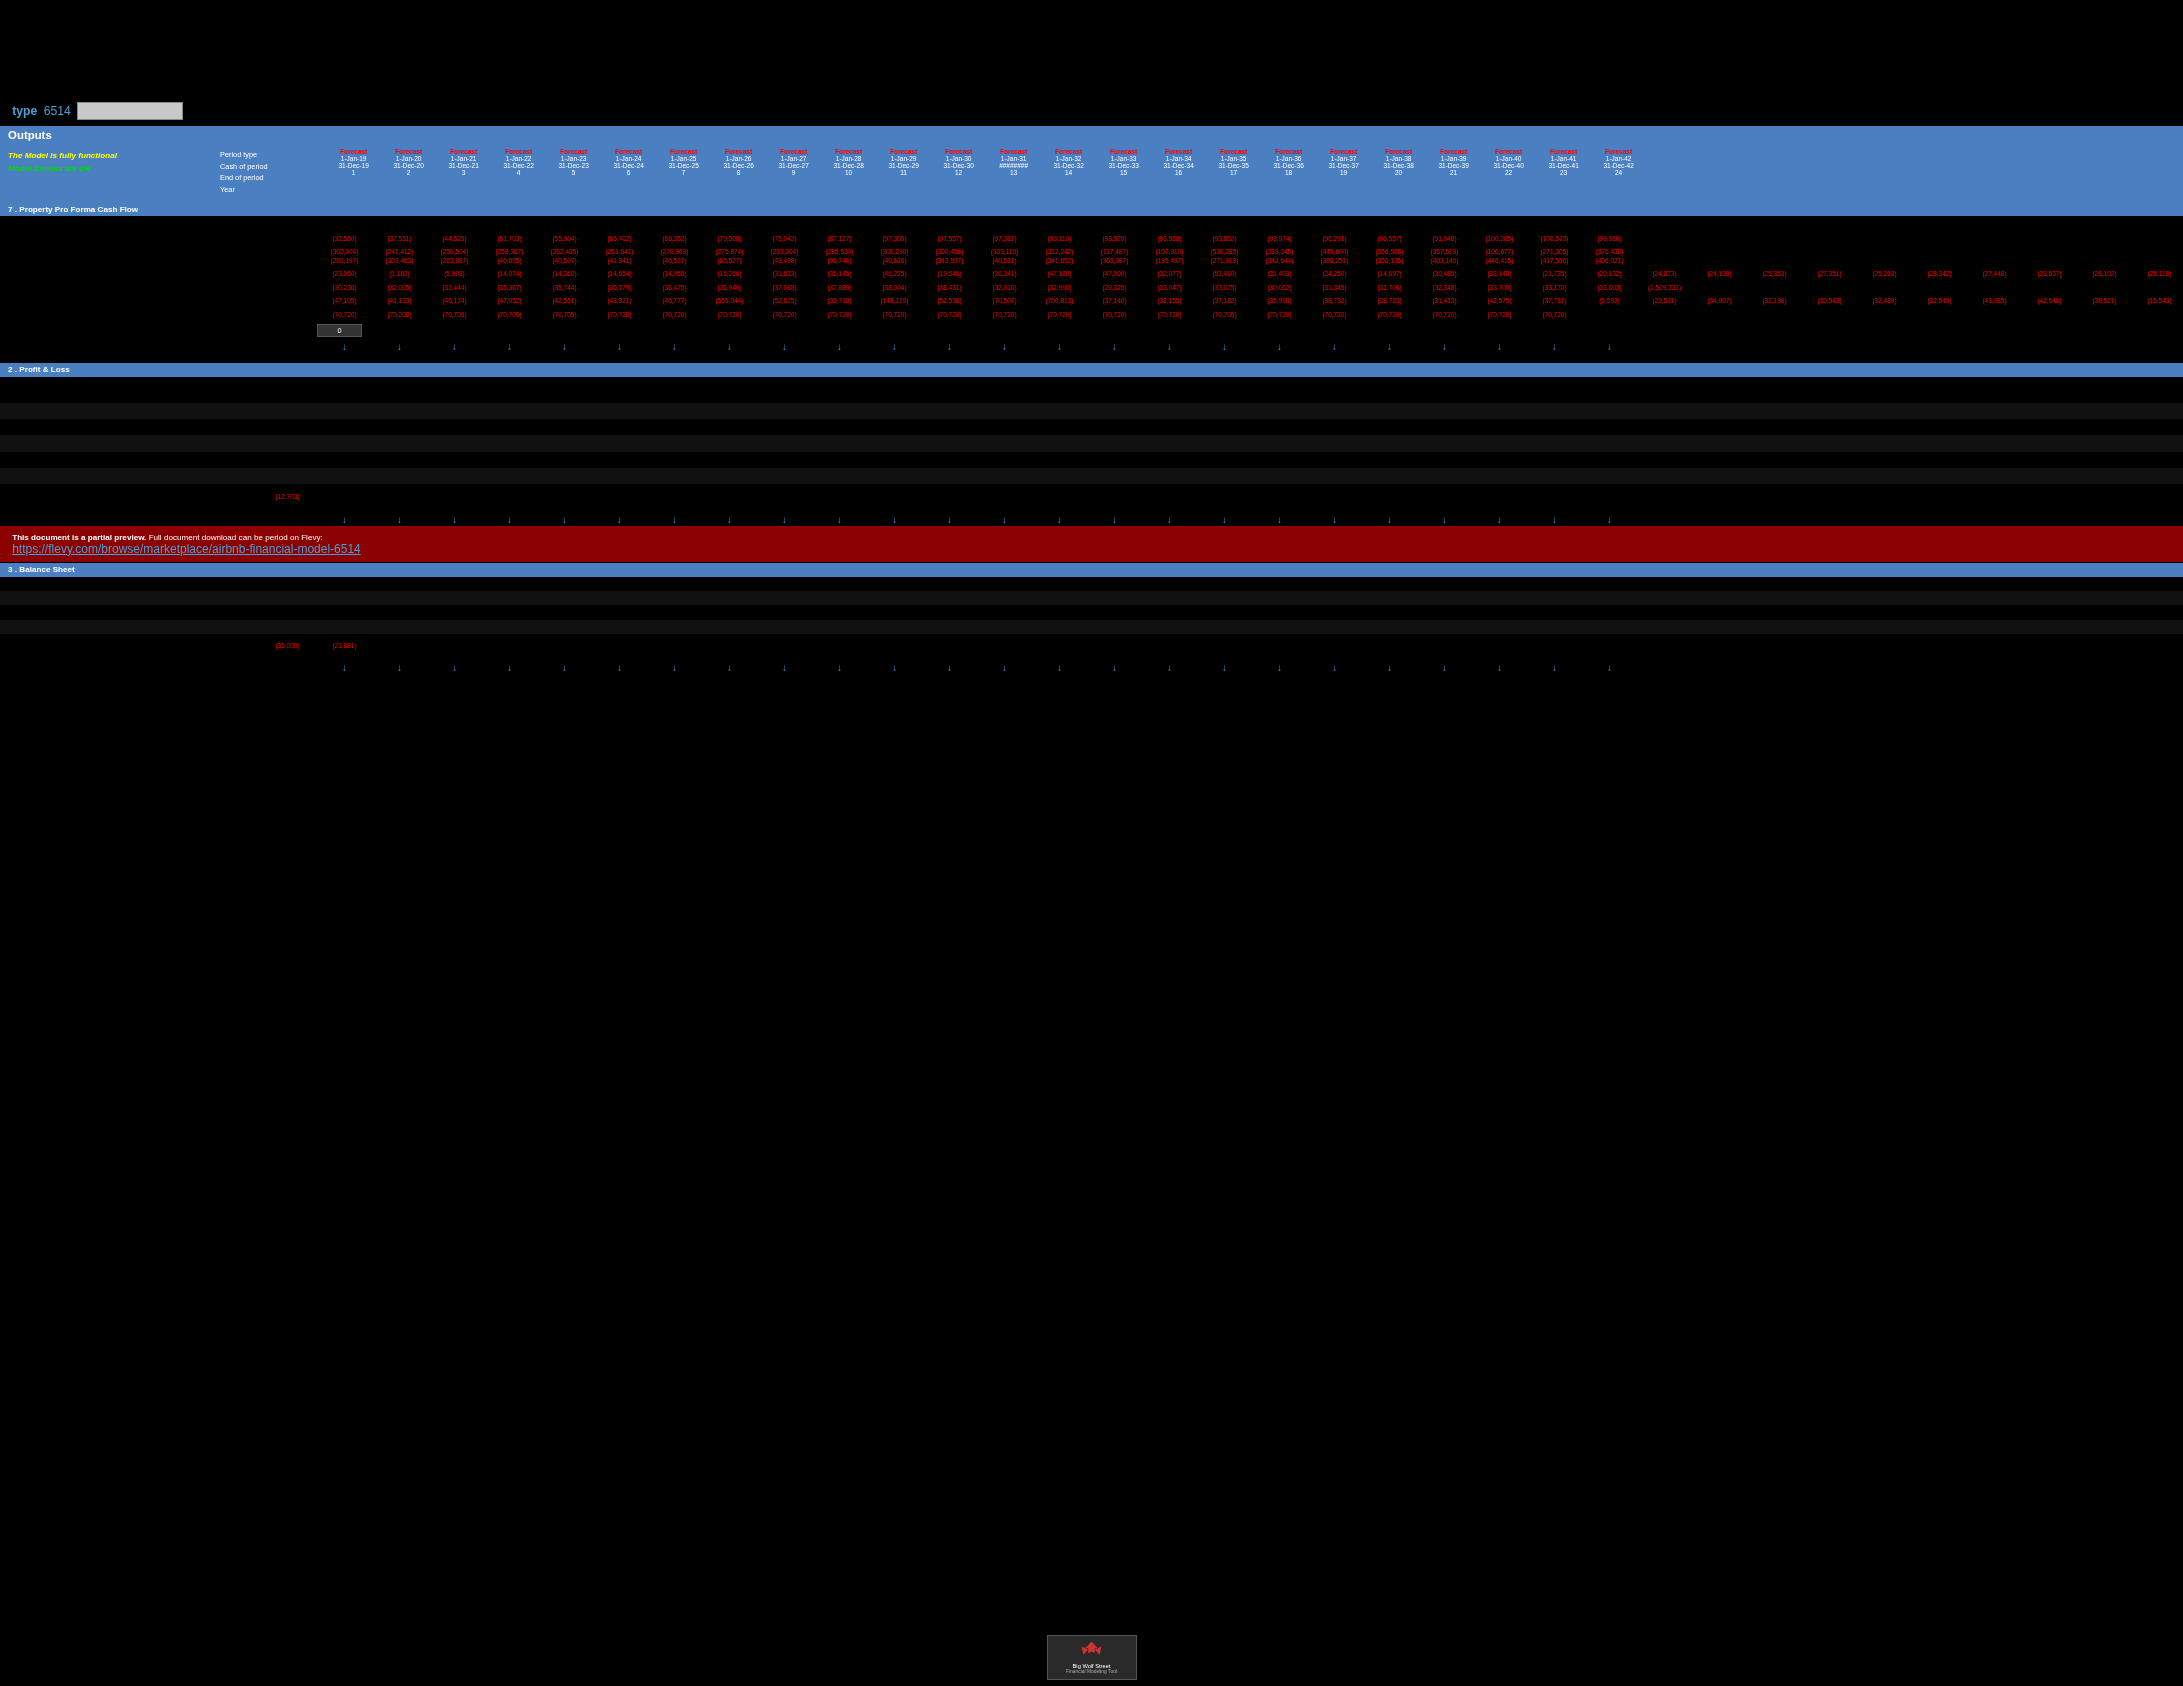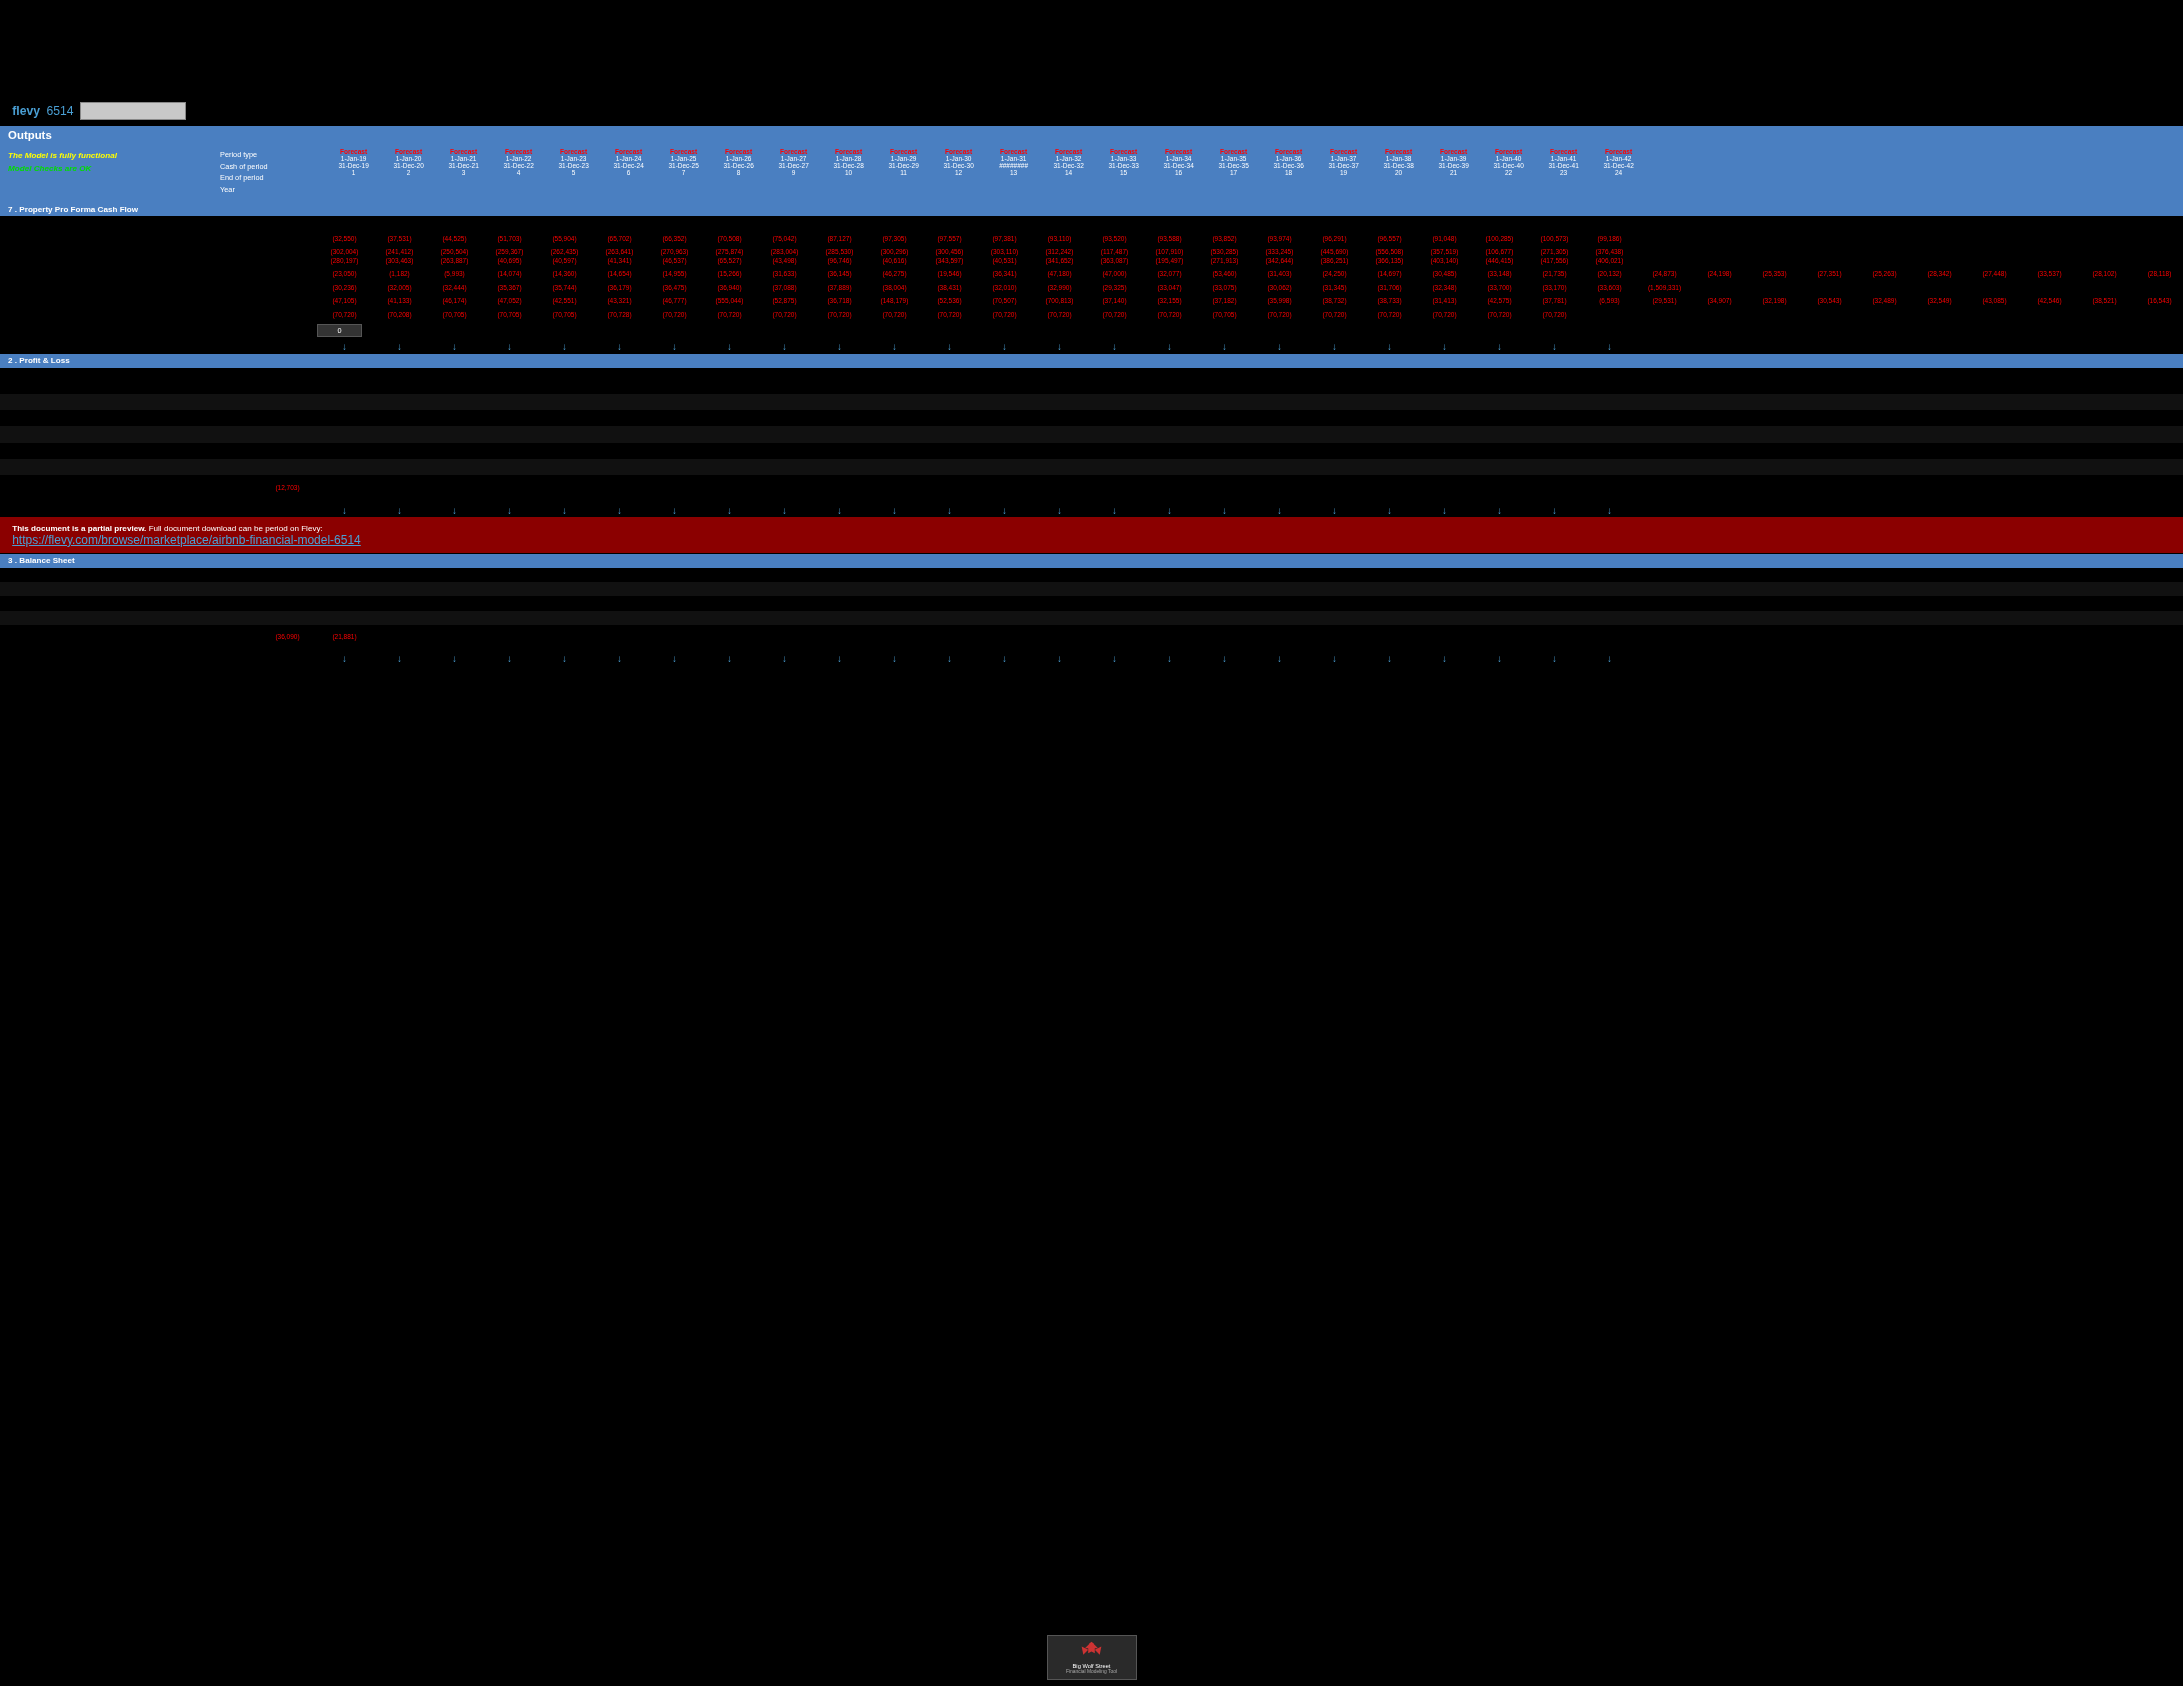--- a/index.html
+++ b/index.html
@@ -40,21 +40,21 @@
       display: flex;
       align-items: flex-start;
     }
 
   </style>
 </head>
 <body>
 
 <div class="top-black" style="height:126px; background:#000; display:flex; align-items:flex-end; padding:0 12.2px 6.5px 12.2px;">
   <div style="display:flex;align-items:center;gap:6.5px;">
-    <span style="color:#4a9fd4;font-size:12.2px;font-weight:bold;">flevy</span>
+    <span style="color:#4a9fd4;font-size:12.2px;font-weight:bold;">type</span>
     <span style="color:#4a9fd4;font-size:12.2px;">6514</span>
     <div style="background:#c8c8c8;width:106px;height:18px;border:0.8px solid #888;"></div>
   </div>
   <div style="position:absolute;left:50%;transform:translateX(-50%);bottom:6.5px;">
     <div style="background:#2a2a2a;border:1.6px solid #555;width:90px;height:45px;display:flex;flex-direction:column;align-items:center;justify-content:center;">
 
       <svg width="33" height="23" viewBox="0 0 40 28">
         <path d="M20 2 L28 10 L24 10 L24 16 L20 14 L16 16 L16 10 L12 10 Z" fill="#cc3333"></path>
         <path d="M8 8 L16 12 L10 18 Z" fill="#cc3333"></path>
         <path d="M32 8 L24 12 L30 18 Z" fill="#cc3333"></path>
@@ -476,21 +476,21 @@
       <span style="min-width: 55px; text-align: center; display: inline-block; font-size: 9.8px; color: rgb(74, 159, 212);">↓</span>
       <span style="min-width: 55px; text-align: center; display: inline-block; font-size: 9.8px; color: rgb(74, 159, 212);">↓</span>
       <span style="min-width: 55px; text-align: center; display: inline-block; font-size: 9.8px; color: rgb(74, 159, 212);">↓</span>
       <span style="min-width: 55px; text-align: center; display: inline-block; font-size: 9.8px; color: rgb(74, 159, 212);">↓</span>
       <span style="min-width: 55px; text-align: center; display: inline-block; font-size: 9.8px; color: rgb(74, 159, 212);">↓</span>
       <span style="min-width: 55px; text-align: center; display: inline-block; font-size: 9.8px; color: rgb(74, 159, 212);">↓</span>
       <span style="min-width: 55px; text-align: center; display: inline-block; font-size: 9.8px; color: rgb(74, 159, 212);">↓</span>
     </div>
 </div>
 
-<div style="background:#4a7fc1;color:#fff;font-size:8.1px;font-weight:bold;padding:2.4px 8.1px;margin-top:0;">
+<div style="background:#4a7fc1;color:#fff;font-size:8.1px;font-weight:bold;padding:2.4px 8.1px;margin-top:9px;">
   <span>2 . Profit &amp; Loss</span>
 </div>
 
 <div style="background:#000;padding:1.6px 0;min-height:146px;">
   <div style="height:24.4px;"></div>
 
   <div style="display:flex;height:16.3px;background:#111;"></div>
   <div style="display:flex;height:16.3px;"></div>
   <div style="display:flex;height:16.3px;background:#111;"></div>
   <div style="display:flex;height:16.3px;"></div>

